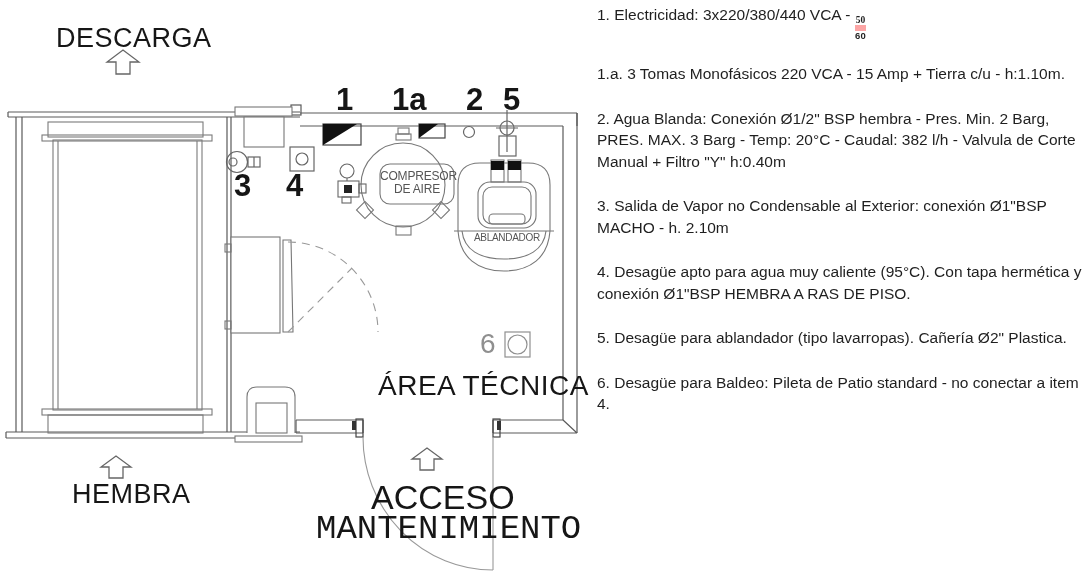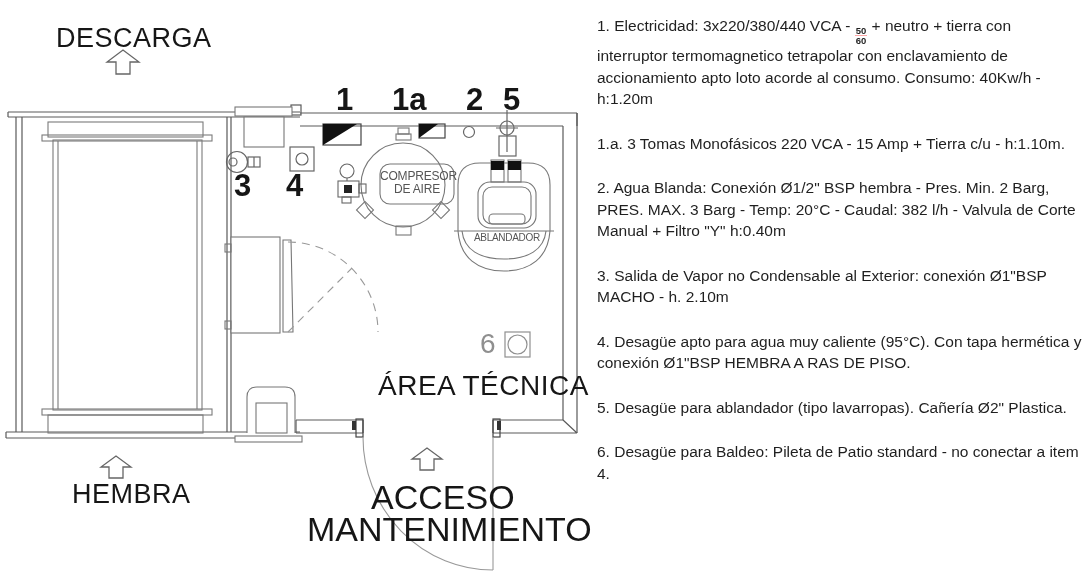--- a/index.html
+++ b/index.html
@@ -9,25 +9,25 @@
   .plan svg{position:absolute;left:0;top:0;}
   .lbl{position:absolute;white-space:nowrap;color:#161616;}
   .zone{font-size:27px;letter-spacing:.5px;}
   .digit{font-size:31px;font-weight:bold;}
   .digit6{font-size:28px;color:#8f8f8f;}
   .area{font-size:28px;letter-spacing:.5px;margin-left:44px;}
   .acc{font-size:34px;}
   .eq-label{position:absolute;text-align:center;color:#555;}
   .comp{left:380px;top:170px;width:74px;font-size:12px;line-height:13px;letter-spacing:-.2px;}
   .abl{left:474px;top:232px;width:62px;font-size:10px;letter-spacing:-.3px;}
-  .notes{position:absolute;left:597px;top:15px;width:489px;}
+  .notes{position:absolute;left:597px;top:4px;width:489px;}
   .notes p{margin:0 0 23px 0;font-size:15.5px;line-height:21.5px;color:#1f1f1f;}
   .frac{display:inline-flex;flex-direction:column;align-items:center;
         font-size:9.5px;line-height:9px;vertical-align:-3px;font-weight:bold;}
-  .frac .ft{border-bottom:1px solid #fca5a5;padding:0 1px;}
+  .frac .ft{border-bottom:6px solid #fca5a5;padding:0 1px;font-family:Liberation Serif, serif;}
 </style>
 </head>
 <body>
 
 <div class="plan">
   <svg width="600" height="580" viewBox="0 0 600 580">
 
     <g stroke="#5a5a5a" fill="none" stroke-width="1.2">
       <path d="M8,112 H300 M8,117 H300 M8,112 V117"></path>
       <path d="M16,117 V432 M22,117 V432"></path>
@@ -160,21 +160,21 @@
       <path d="M109,478 V467 H101 L116,456 L131,467 H123 V478 Z"></path>
     </g>
     <g stroke="#666" fill="none" stroke-width="1.3">
       <path d="M420,470 V459 H412 L427,448 L442,459 H434 V470 Z"></path>
     </g>
   </svg>
 
   <div class="lbl zone" style="left:56px;top:23px;">DESCARGA</div>
   <div class="lbl zone" style="left:72px;top:479px;">HEMBRA</div>
   <div class="lbl acc" style="left:371px;top:478px;">ACCESO</div>
-  <div class="lbl acc" style="left:307px;top:510px;">MANTENIMIENTO</div>
+  <div class="lbl acc" style="left:316px;top:510px;font-family:Liberation Mono, monospace;">MANTENIMIENTO</div>
   <div class="lbl area" style="left:334px;top:370px;">ÁREA TÉCNICA</div>
 
   <div class="lbl digit" style="left:336px;top:82px;">1</div>
   <div class="lbl digit" style="left:392px;top:82px;">1a</div>
   <div class="lbl digit" style="left:466px;top:82px;">2</div>
   <div class="lbl digit" style="left:503px;top:82px;">5</div>
   <div class="lbl digit" style="left:234px;top:168px;">3</div>
   <div class="lbl digit" style="left:286px;top:168px;">4</div>
   <div class="lbl digit6" style="left:480px;top:328px;">6</div>
 
@@ -182,20 +182,20 @@
     <div>COMPRESOR</div>
     <div>DE AIRE</div>
   </div>
   <div class="eq-label abl">ABLANDADOR</div>
 </div>
 
 <div class="notes">
   <p><span>1. Electricidad: 3x220/380/440 VCA - </span><span class="frac">
         <span class="ft">50</span>
         <span class="fb">60</span>
-      </span><span> + neutro + tierra con interruptor termomagnetico tetrapolar con enclavamiento de accionamiento apto loto acorde al consumo. Consumo: 40Kw/h - h:1.20m</span></p>
+      </span></p>
   <p>1.a. 3 Tomas Monofásicos 220 VCA - 15 Amp + Tierra c/u - h:1.10m.</p>
   <p>2. Agua Blanda: Conexión Ø1/2" BSP hembra - Pres. Min. 2 Barg, PRES. MAX. 3 Barg - Temp: 20°C - Caudal: 382 l/h - Valvula de Corte Manual + Filtro "Y" h:0.40m</p>
   <p>3. Salida de Vapor no Condensable al Exterior: conexión Ø1"BSP MACHO - h. 2.10m</p>
   <p>4. Desagüe apto para agua muy caliente (95°C). Con tapa hermética y conexión Ø1"BSP HEMBRA A RAS DE PISO.</p>
   <p>5. Desagüe para ablandador (tipo lavarropas). Cañería Ø2" Plastica.</p>
   <p>6. Desagüe para Baldeo: Pileta de Patio standard - no conectar a item 4.</p>
 </div>
 
 </body></html>

